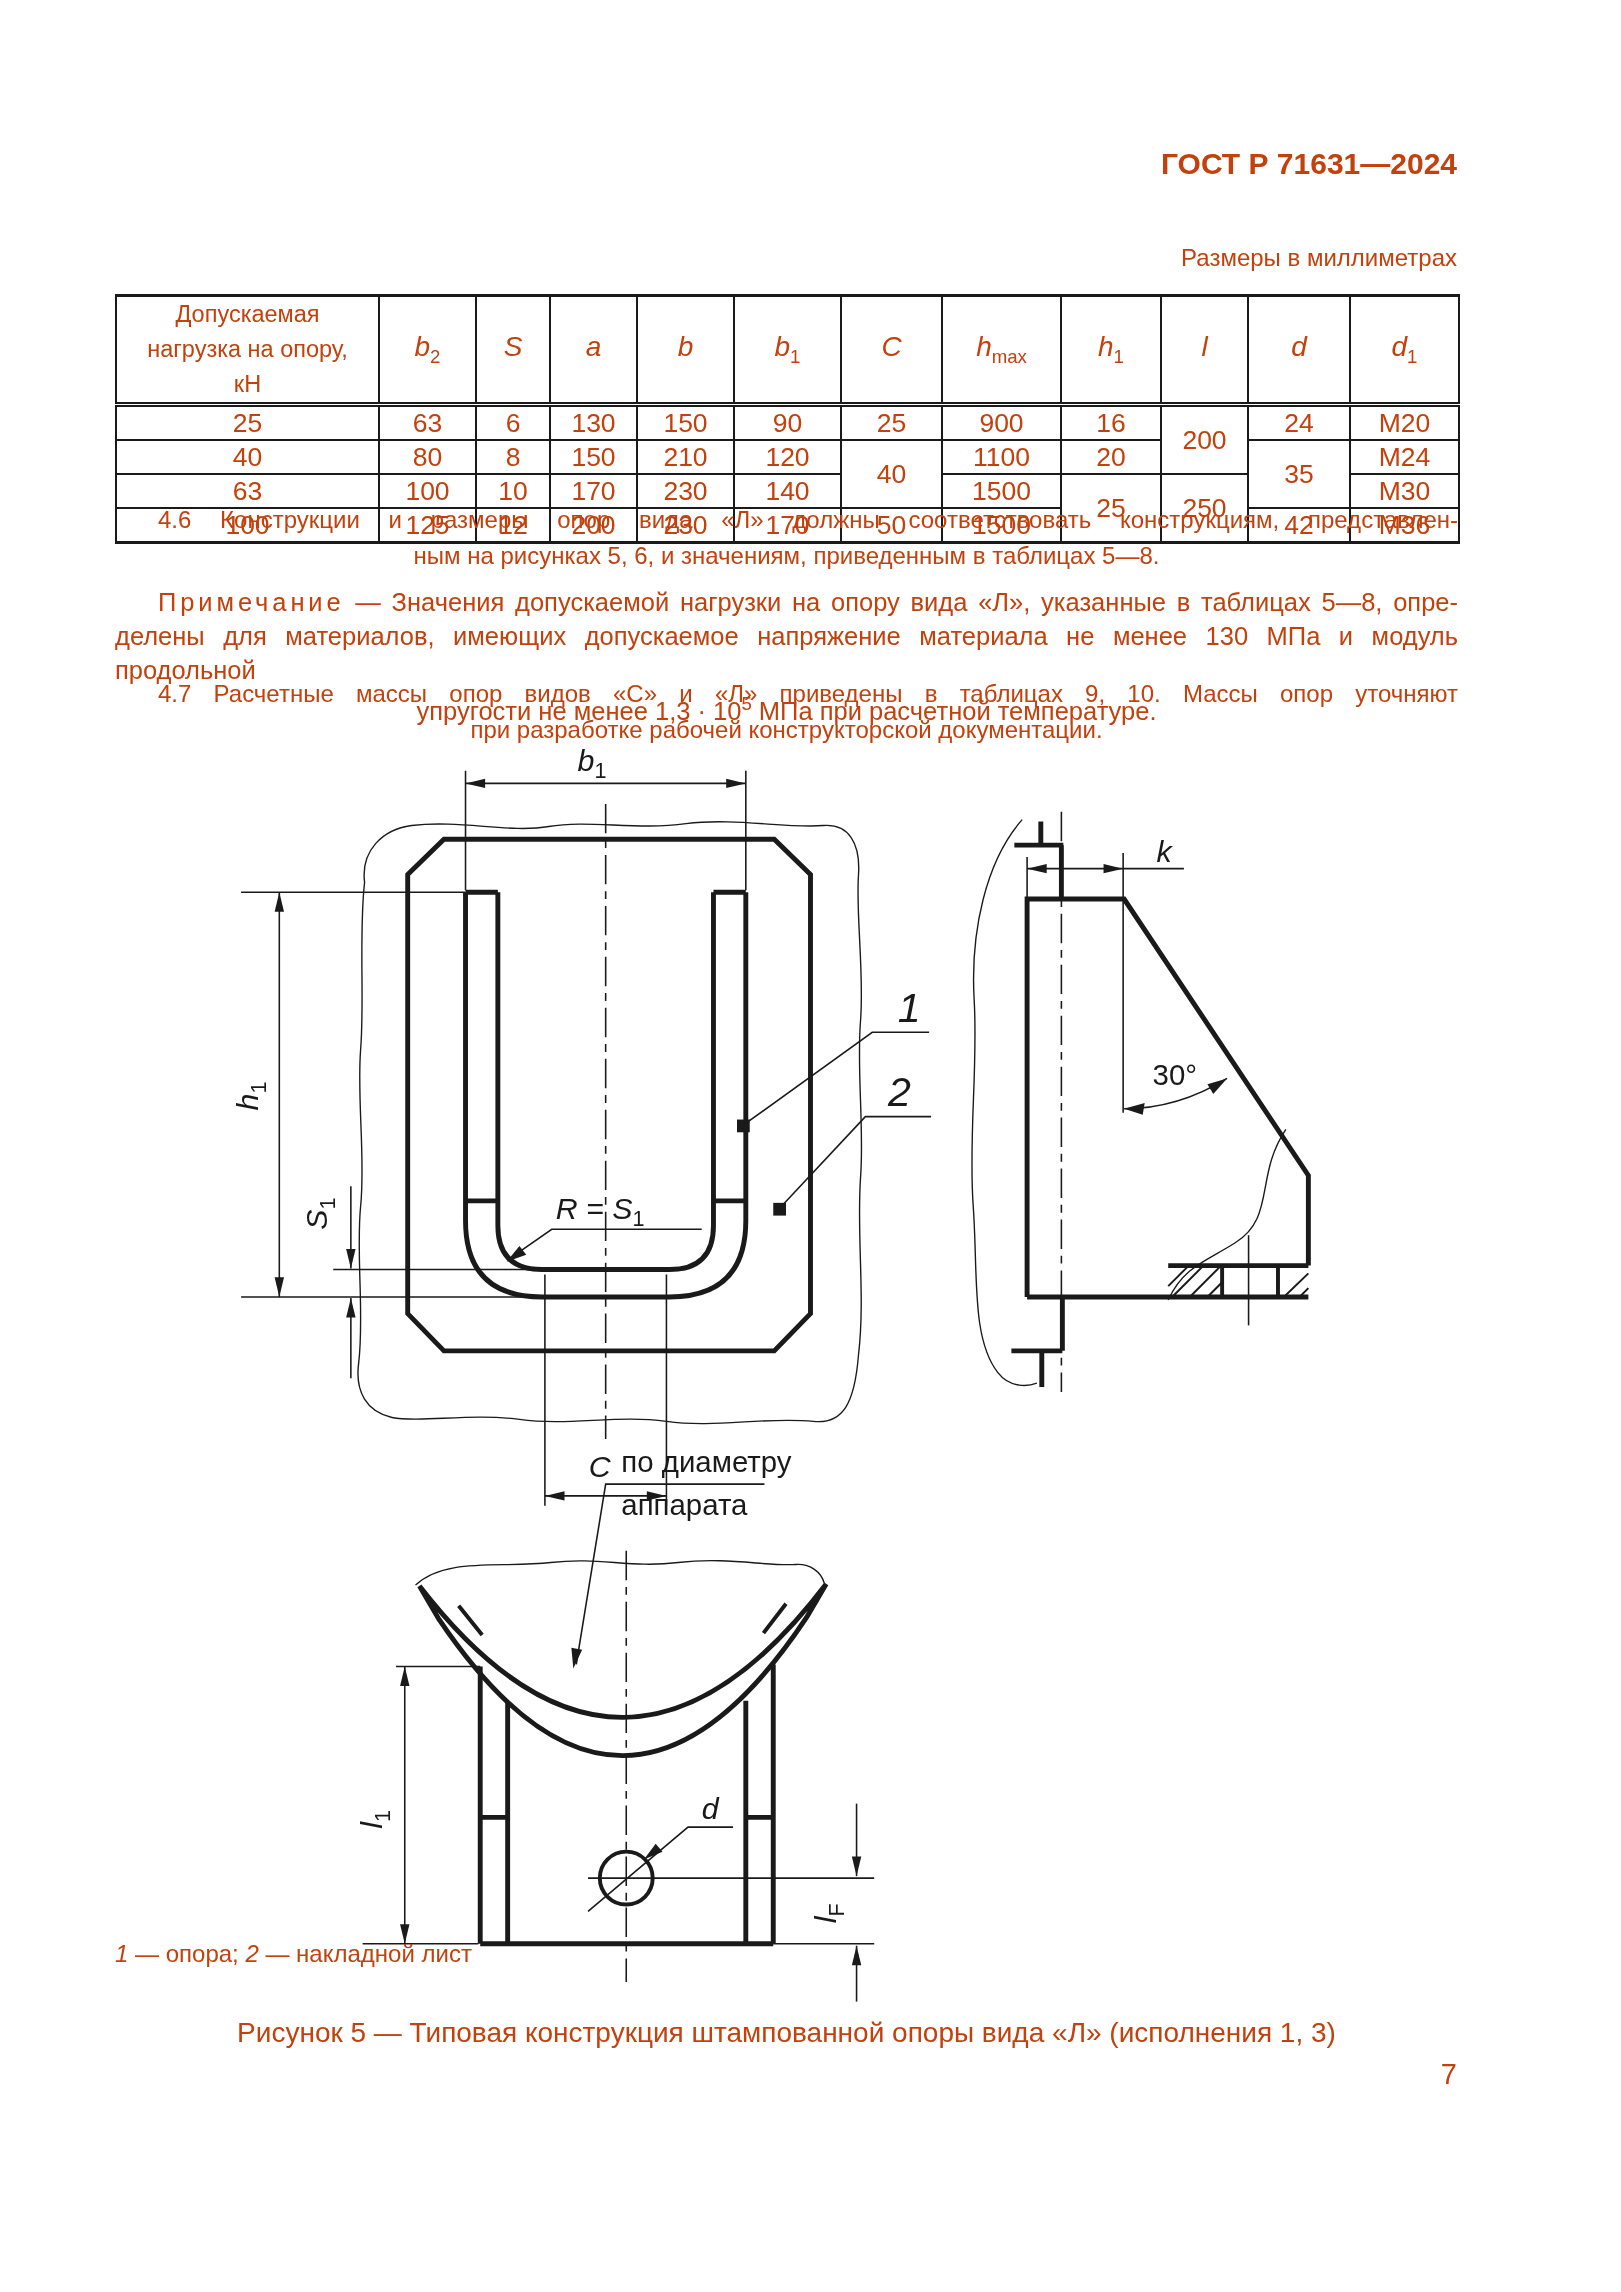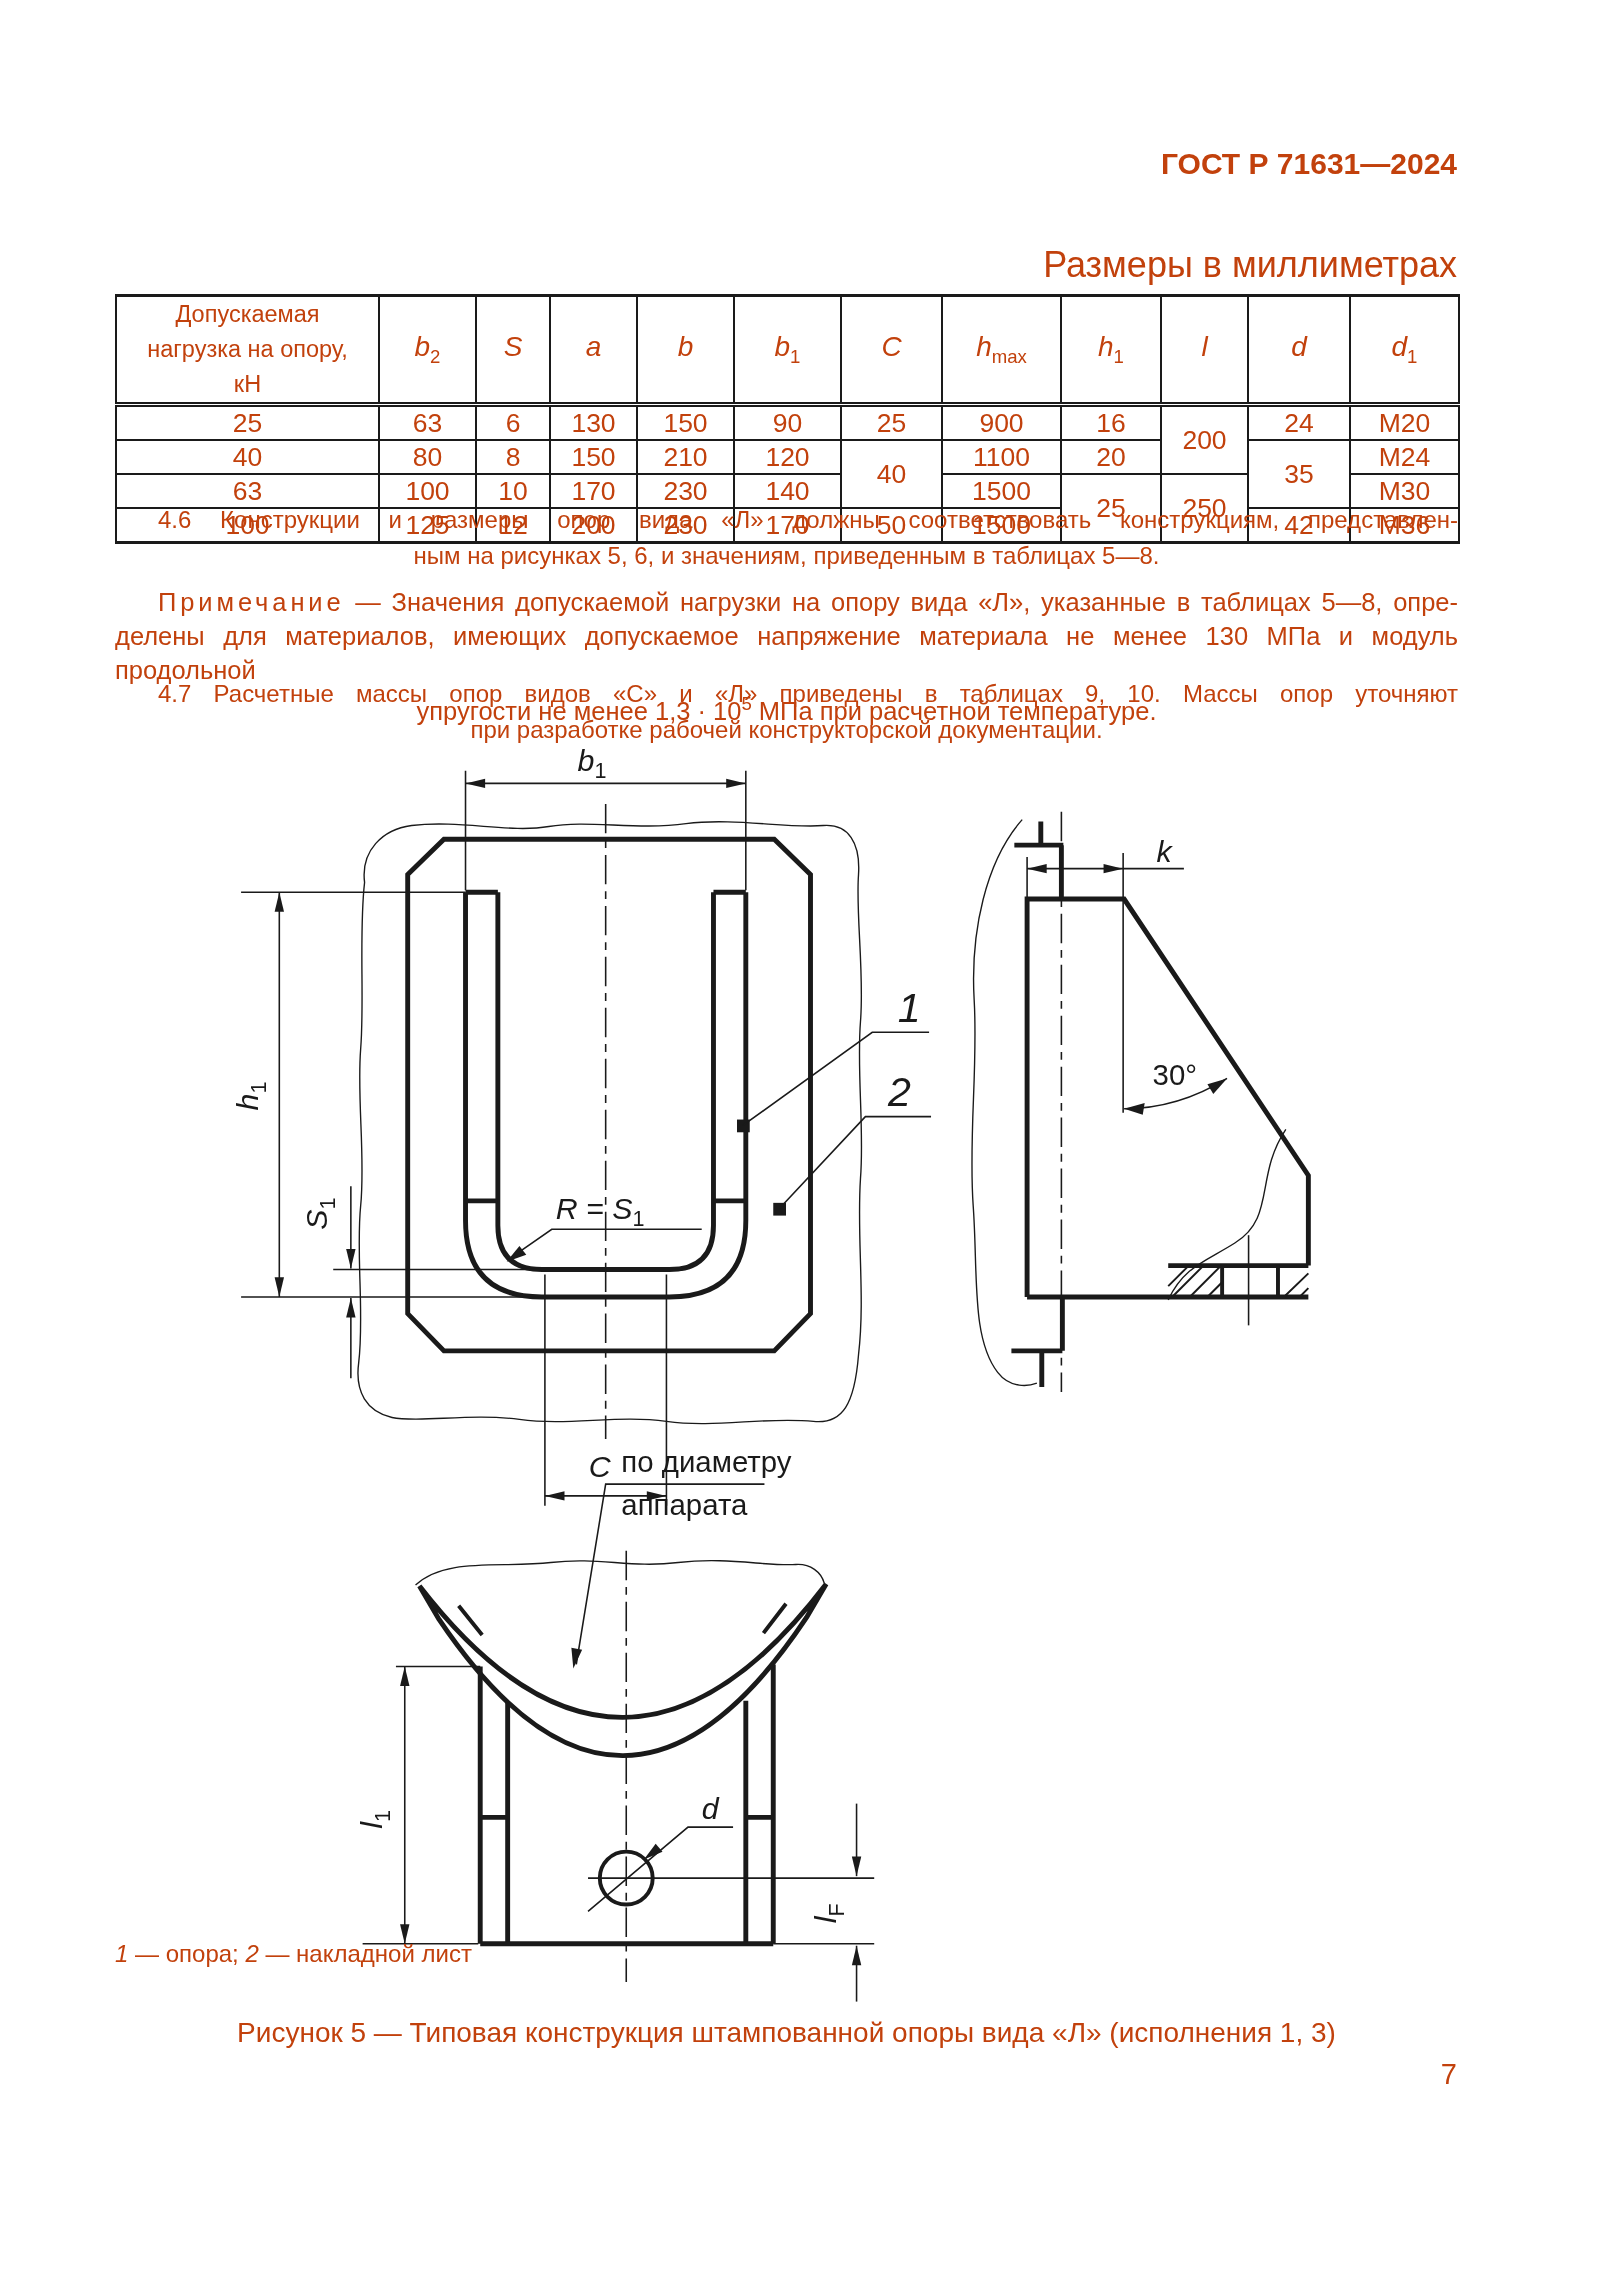--- a/index.html
+++ b/index.html
@@ -2,21 +2,21 @@
 <html><head>
 <meta charset="utf-8">
 <style>
   html,body{margin:0;padding:0;background:#9a9a9a;}
   .page{position:relative;width:1621px;height:2293px;background:#ffffff;
         font-family:"Liberation Sans",sans-serif;color:#c2410c;overflow:hidden;margin:0 auto;}
   .abs{position:absolute;}
   .std-header{right:164px;top:147px;font-weight:bold;font-size:30px;}
   .tbl-title{left:115px;top:198px;font-size:27.4px;}
   .spaced{letter-spacing:3.9px;}
-  .units{right:164px;top:244px;font-size:36px;}
+  .units{right:164px;top:244px;font-size:24px;}
 
   table.dims{position:absolute;left:115px;top:294px;width:1343px;border-collapse:collapse;
              table-layout:fixed;font-size:26.5px;
              border:2.5px solid #1a1a1a;border-top-width:3.9px;border-bottom-width:3.9px;}
   table.dims th,table.dims td{border:2.5px solid #1a1a1a;text-align:center;vertical-align:middle;padding:0;}
   table.dims thead th{height:74px;font-weight:normal;font-style:italic;font-size:28px;border-bottom:5.9px double #1a1a1a;}
   table.dims thead th.first{font-style:normal;font-size:23.5px;line-height:35px;padding:0 13.7px;}
   table.dims sub{font-size:18.6px;font-style:normal;}
   table.dims tbody td{height:32px;}
 

